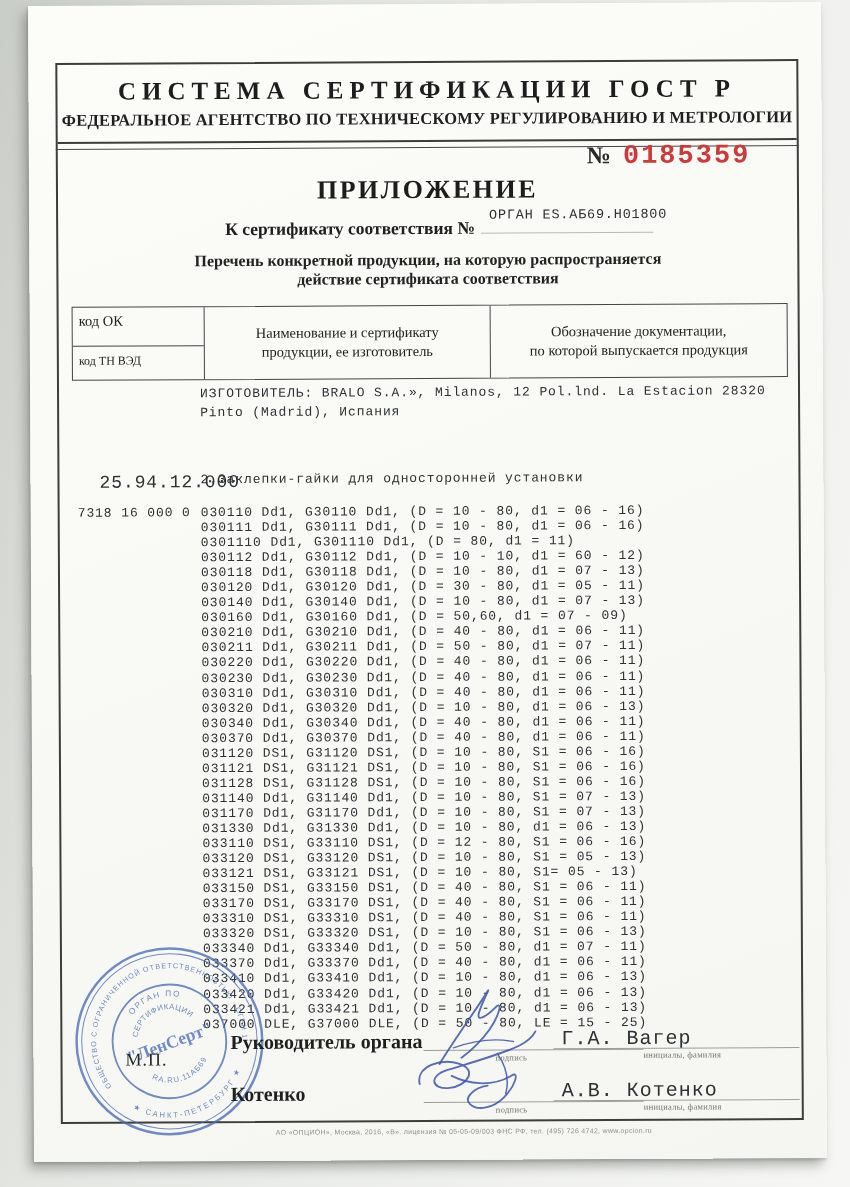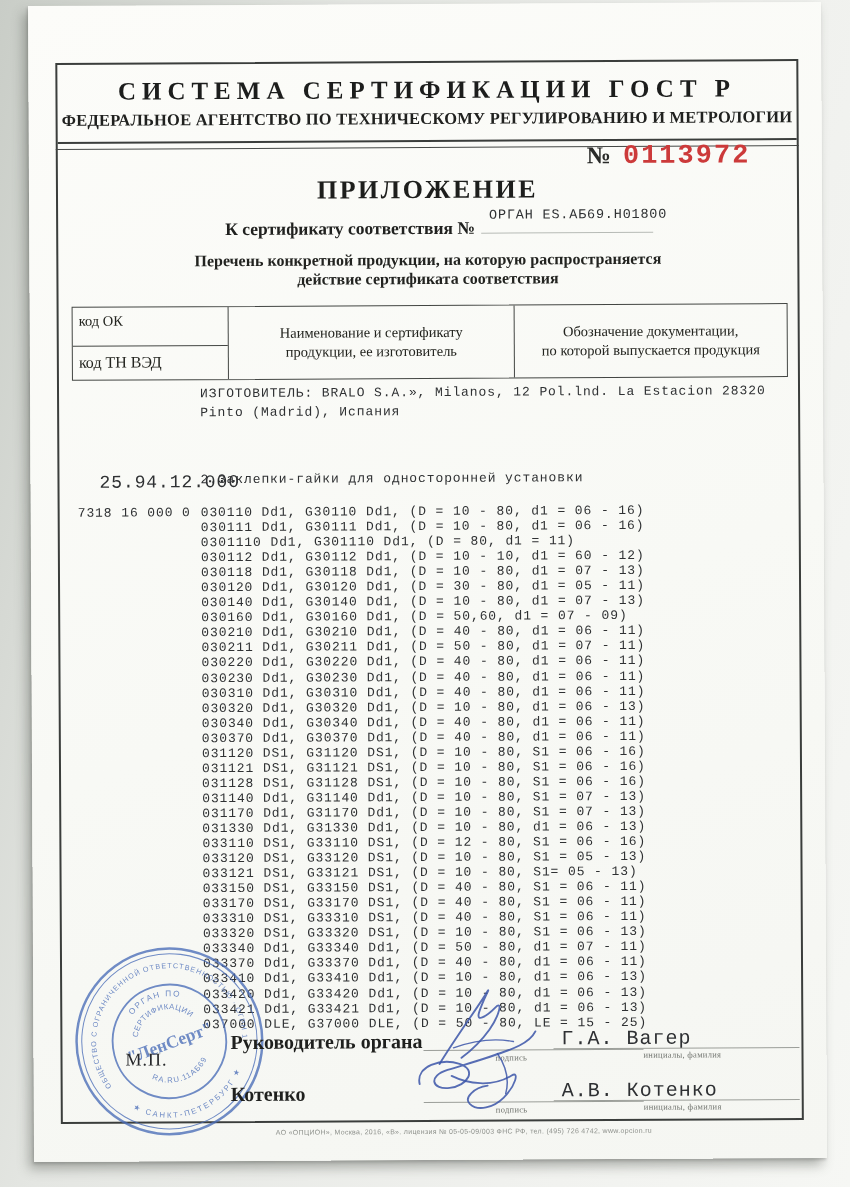--- a/index.html
+++ b/index.html
@@ -50,23 +50,23 @@
     font-family:"Liberation Mono", monospace;font-size:13.5px;letter-spacing:.8px;color:#3a3c3e;
   }
   .cert-underline{position:absolute;left:452px;top:208px;width:172px;height:21px;border-bottom:1px solid #b7bbb6;}
   .subtitle1{position:absolute;left:27px;top:247px;width:743px;text-align:center;font-size:16px;font-weight:700;color:#222320;}
   .subtitle2{position:absolute;left:27px;top:266px;width:743px;text-align:center;font-size:16px;font-weight:700;color:#222320;}
 
   .spec-table{
     position:absolute;left:42px;top:301px;width:716px;height:74px;
     border:1.5px solid #434643;box-sizing:border-box;display:flex;
   }
-  .tc1{width:156px;border-right:1.4px solid #434643;box-sizing:border-box;display:flex;flex-direction:column;}
+  .tc1{width:132px;border-right:1.4px solid #434643;box-sizing:border-box;display:flex;flex-direction:column;}
   .tc1 .cell-top{height:39px;border-bottom:1.4px solid #434643;box-sizing:border-box;padding:5px 0 0 6px;font-size:14.5px;color:#23241f;}
-  .tc1 .cell-bottom{flex:1;padding:7px 0 0 6px;font-size:16px;color:#23241f;}
+  .tc1 .cell-bottom{flex:1;padding:7px 0 0 6px;font-size:12px;color:#23241f;}
   .tc2{width:286px;border-right:1.4px solid #434643;box-sizing:border-box;display:flex;flex-direction:column;align-items:center;justify-content:center;font-size:14.5px;line-height:19px;color:#23241f;text-align:center;}
   .tc3{flex:1;display:flex;flex-direction:column;align-items:center;justify-content:center;font-size:14.5px;line-height:19px;color:#23241f;text-align:center;}
 
   .mono{font-family:"Liberation Mono", monospace;color:#2f3133;}
   .manufacturer{position:absolute;left:170px;top:380px;font-size:13px;letter-spacing:.9px;line-height:18.5px;white-space:pre;}
   .code-ok{position:absolute;left:47px;top:467px;font-size:18px;letter-spacing:.9px;margin-left:22px;}
   .product-title{position:absolute;left:170px;top:467px;font-size:13px;letter-spacing:.9px;}
   .code-tnved{position:absolute;left:47px;top:500px;font-size:13px;letter-spacing:.9px;}
   .product-list{position:absolute;left:170px;top:500px;font-size:13px;letter-spacing:.9px;line-height:15.05px;}
   .product-line{white-space:pre;}
@@ -94,21 +94,21 @@
 <div class="sheet">
   <div class="frame">
     <div class="header-box">
       <div class="h1">СИСТЕМА СЕРТИФИКАЦИИ ГОСТ Р</div>
       <div class="h2">ФЕДЕРАЛЬНОЕ АГЕНТСТВО ПО ТЕХНИЧЕСКОМУ РЕГУЛИРОВАНИЮ И МЕТРОЛОГИИ</div>
     </div>
   </div>
 
   <div class="doc-number">
     <span class="nosign">№</span>
-    <span class="digits" style="color:#cc3a3a;">0113972</span>
+    <span class="digits" style="color:#cc3a3a;">0185359</span>
   </div>
 
   <div class="title">ПРИЛОЖЕНИЕ</div>
 
   <div class="cert-label">К сертификату соответствия №</div>
   <div class="cert-underline"></div>
   <div class="cert-value mono">ОРГАН ES.АБ69.Н01800</div>
 
   <div class="subtitle1">Перечень конкретной продукции,  на которую распространяется</div>
   <div class="subtitle2">действие сертификата соответствия</div>

